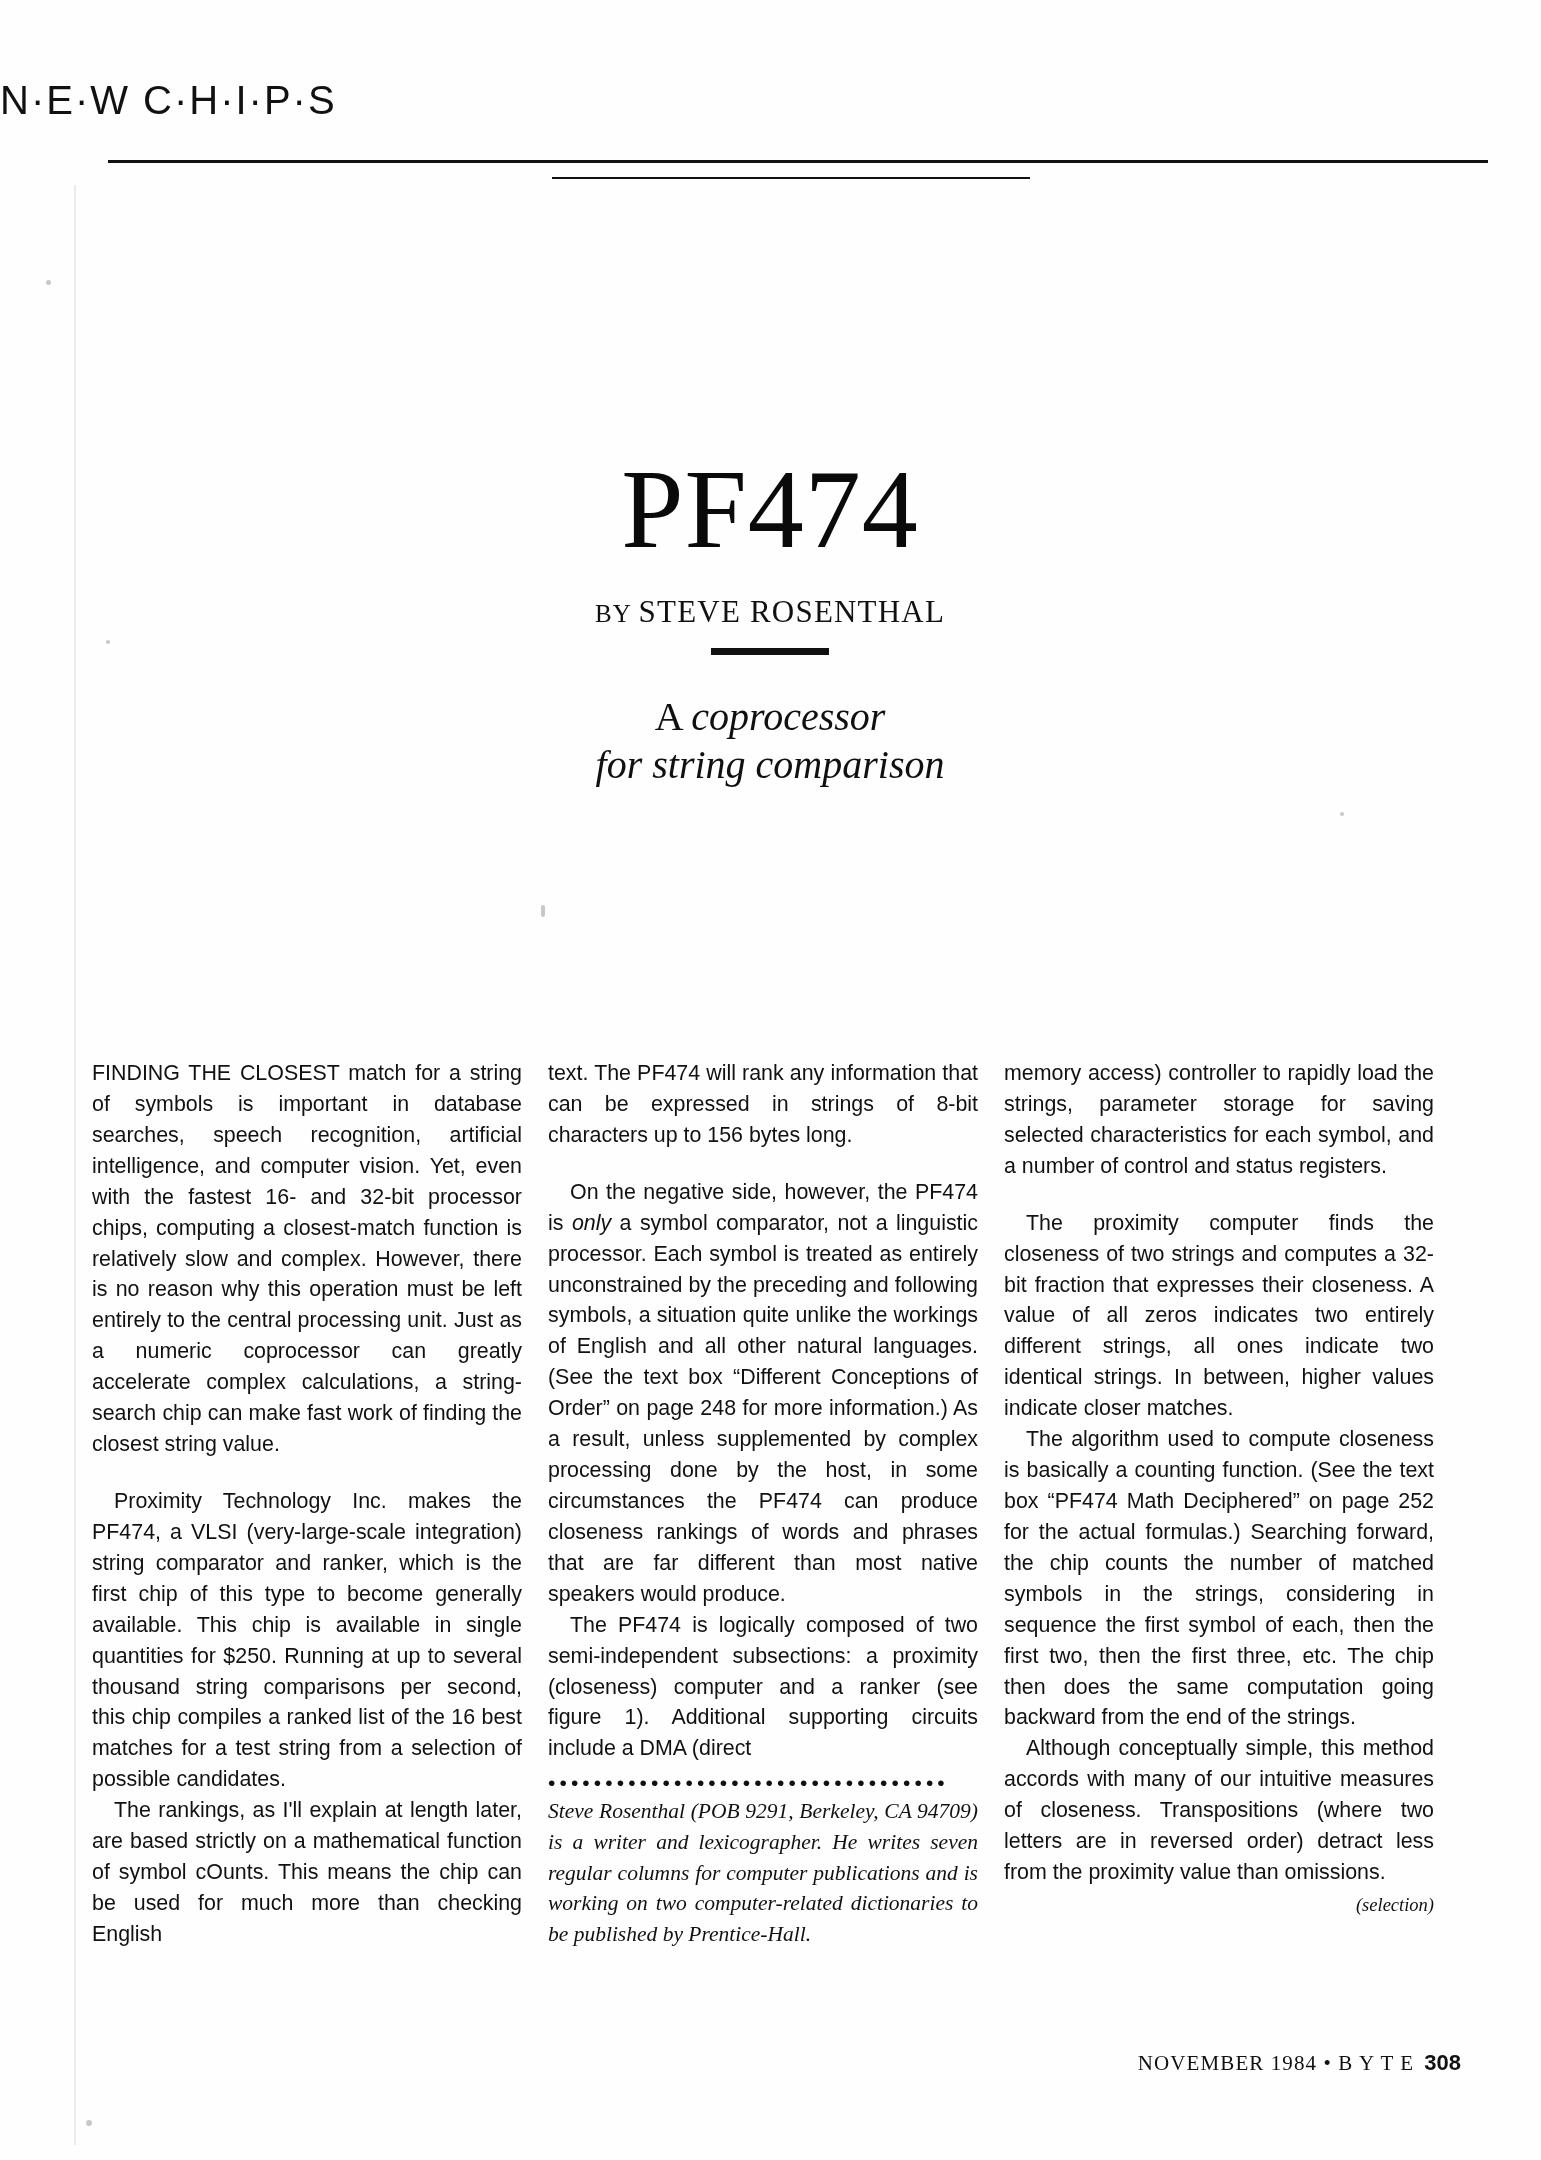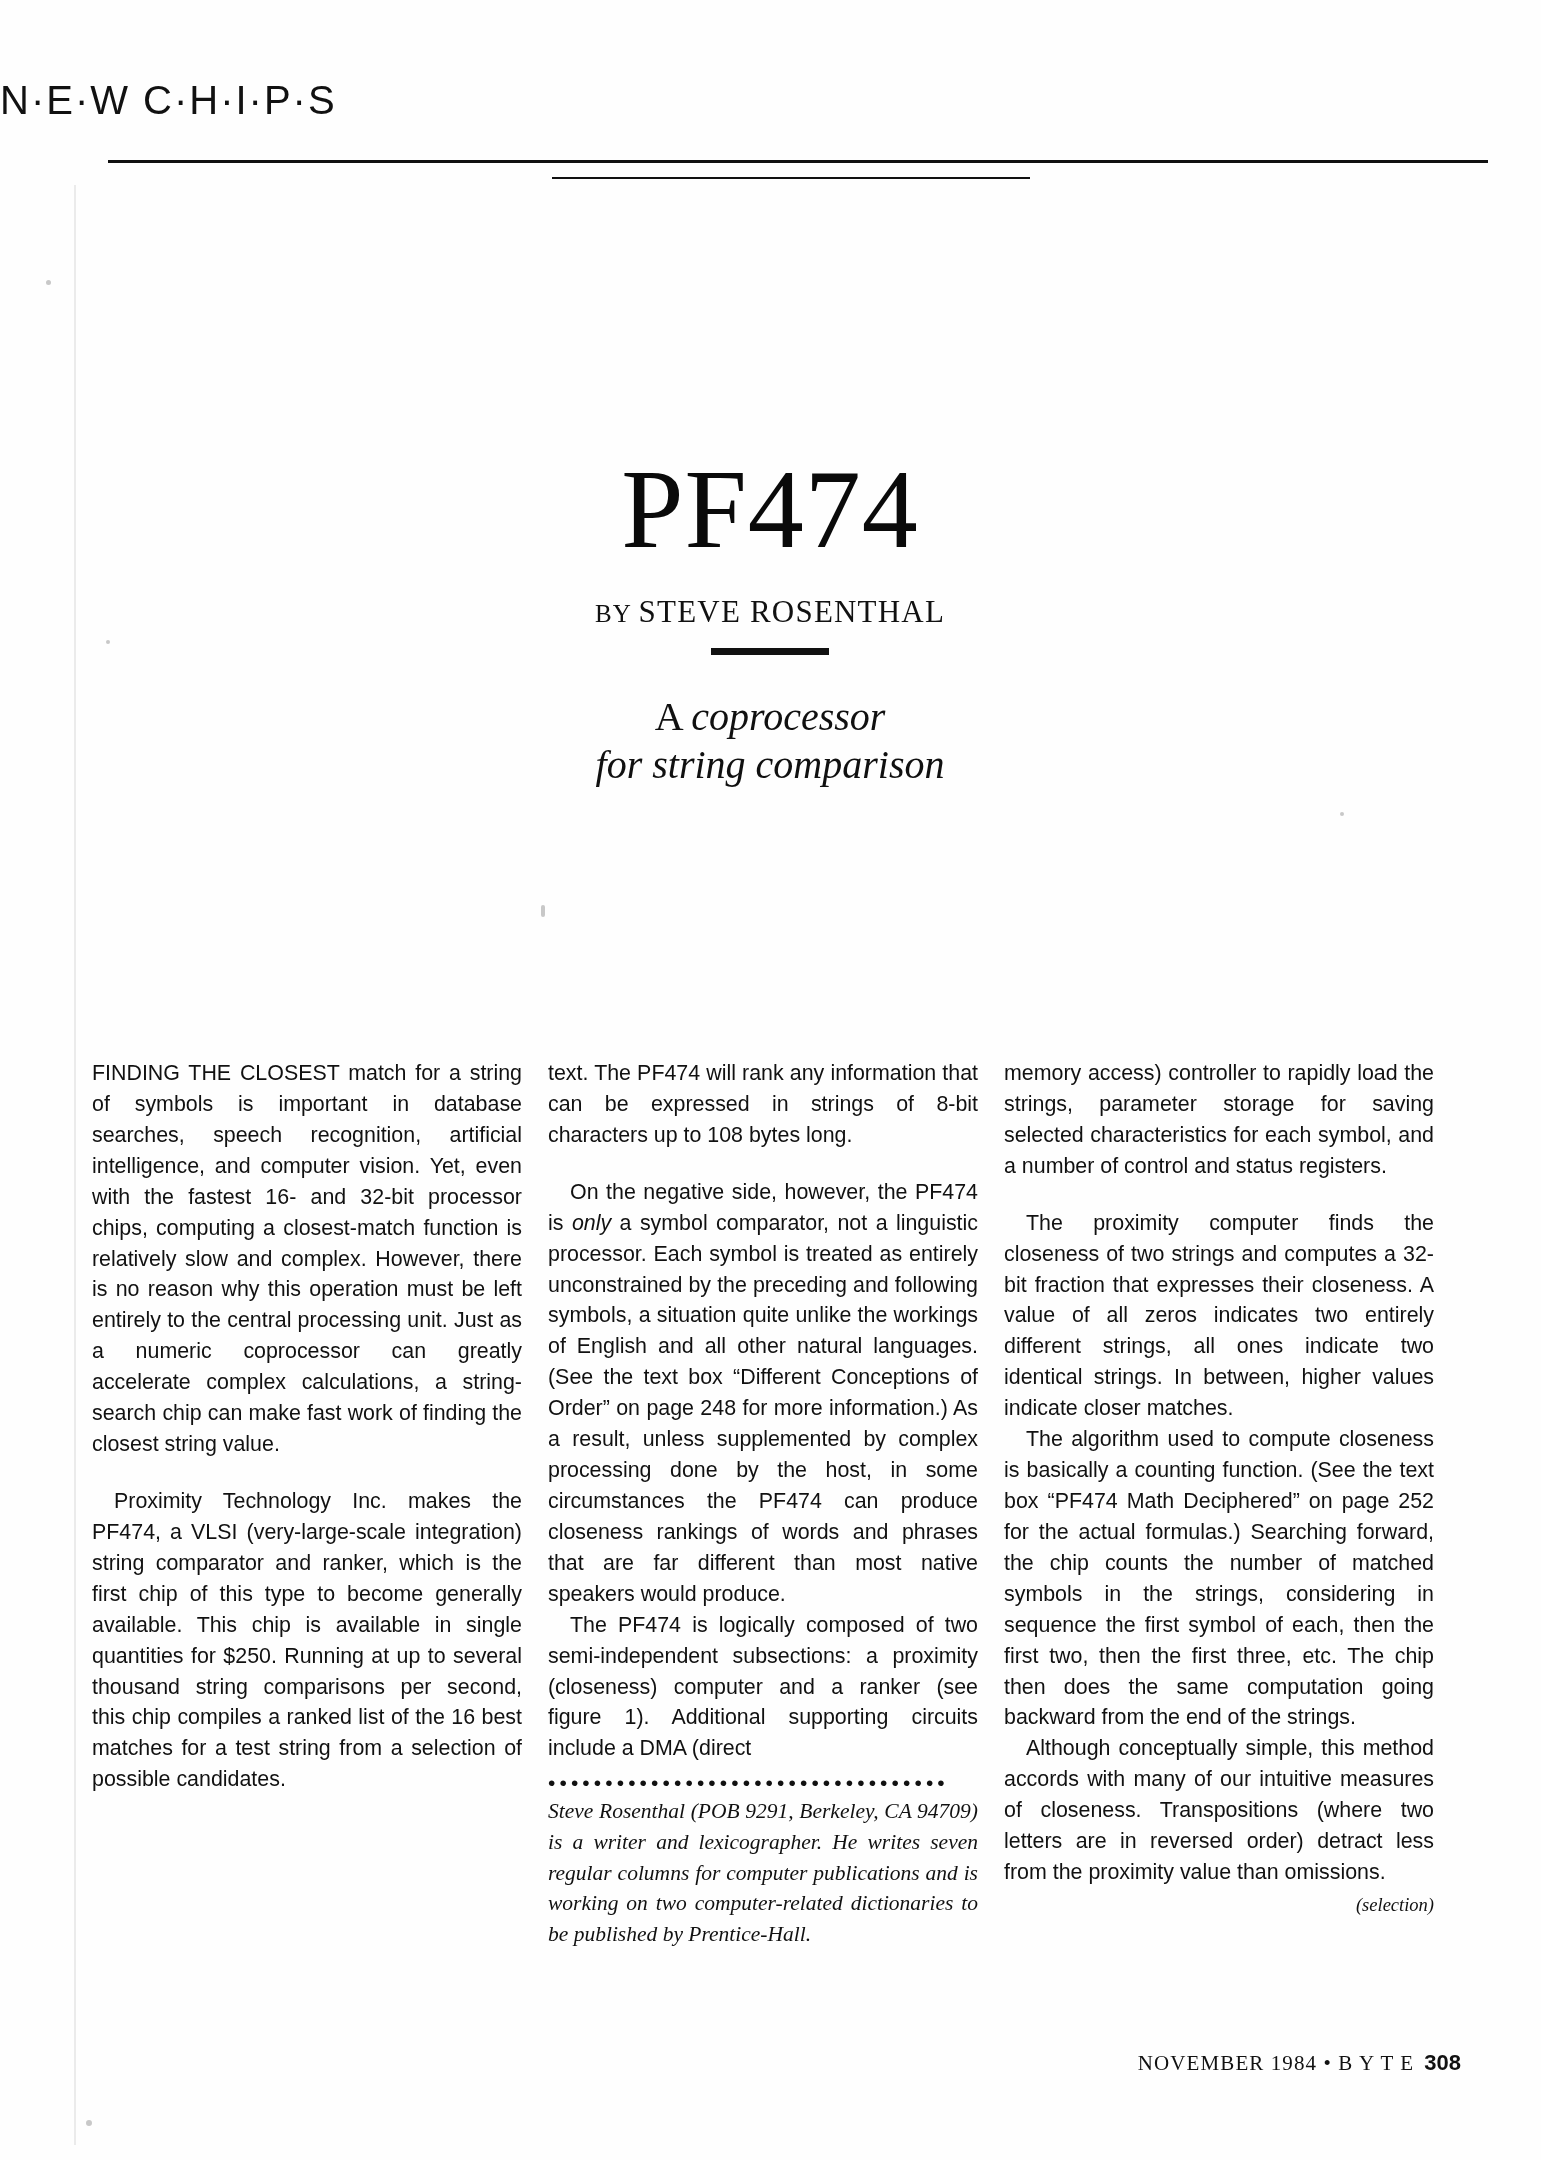--- a/index.html
+++ b/index.html
@@ -216,24 +216,25 @@
       <div><span class="rom">A </span><span>coprocessor</span></div>
       <div>for string comparison</div>
     </div>
   </div>
 
   <div class="columns">
 
     <div class="col">
       <p class="noindent">FINDING THE CLOSEST match for a string of symbols is important in database searches, speech recognition, artificial intelligence, and computer vision. Yet, even with the fastest 16- and 32-bit processor chips, computing a closest-match function is relatively slow and complex. However, there is no reason why this operation must be left entirely to the central processing unit. Just as a numeric coprocessor can greatly accelerate complex calculations, a string-search chip can make fast work of finding the closest string value.</p>
       <p>Proximity Technology Inc. makes the PF474, a VLSI (very-large-scale integration) string comparator and ranker, which is the first chip of this type to become generally available. This chip is available in single quantities for $250. Running at up to several thousand string comparisons per second, this chip compiles a ranked list of the 16 best matches for a test string from a selection of possible candidates.</p>
+      <p>The rankings, as I'll explain at length later, are based strictly on a mathematical function of symbol cOunts. This means the chip can be used for much more than checking English</p>
     </div>
 
     <div class="col">
-      <p class="noindent">text. The PF474 will rank any information that can be expressed in strings of 8-bit characters up to 108 bytes long.</p>
+      <p class="noindent">text. The PF474 will rank any information that can be expressed in strings of 8-bit characters up to 156 bytes long.</p>
       <p>On the negative side, however, the PF474 is <span class="ital">only</span> a symbol comparator, not a linguistic processor. Each symbol is treated as entirely unconstrained by the preceding and following symbols, a situation quite unlike the workings of English and all other natural languages. (See the text box “Different Conceptions of Order” on page 248 for more information.) As a result, unless supplemented by complex processing done by the host, in some circumstances the PF474 can produce closeness rankings of words and phrases that are far different than most native speakers would produce.</p>
       <p>The PF474 is logically composed of two semi-independent subsections: a proximity (closeness) computer and a ranker (see figure 1). Additional supporting circuits include a DMA (direct</p>
       <div class="dots">•••••••••••••••••••••••••••••••••••</div>
       <div class="bio">Steve Rosenthal (POB 9291, Berkeley, CA 94709) is a writer and lexicographer. He writes seven regular columns for computer publications and is working on two computer-related dictionaries to be published by Prentice-Hall.</div>
     </div>
 
     <div class="col">
       <p class="noindent">memory access) controller to rapidly load the strings, parameter storage for saving selected characteristics for each symbol, and a number of control and status registers.</p>
       <p>The proximity computer finds the closeness of two strings and computes a 32-bit fraction that expresses their closeness. A value of all zeros indicates two entirely different strings, all ones indicate two identical strings. In between, higher values indicate closer matches.</p>
       <p>The algorithm used to compute closeness is basically a counting function. (See the text box “PF474 Math Deciphered” on page 252 for the actual formulas.) Searching forward, the chip counts the number of matched symbols in the strings, considering in sequence the first symbol of each, then the first two, then the first three, etc. The chip then does the same computation going backward from the end of the strings.</p>

